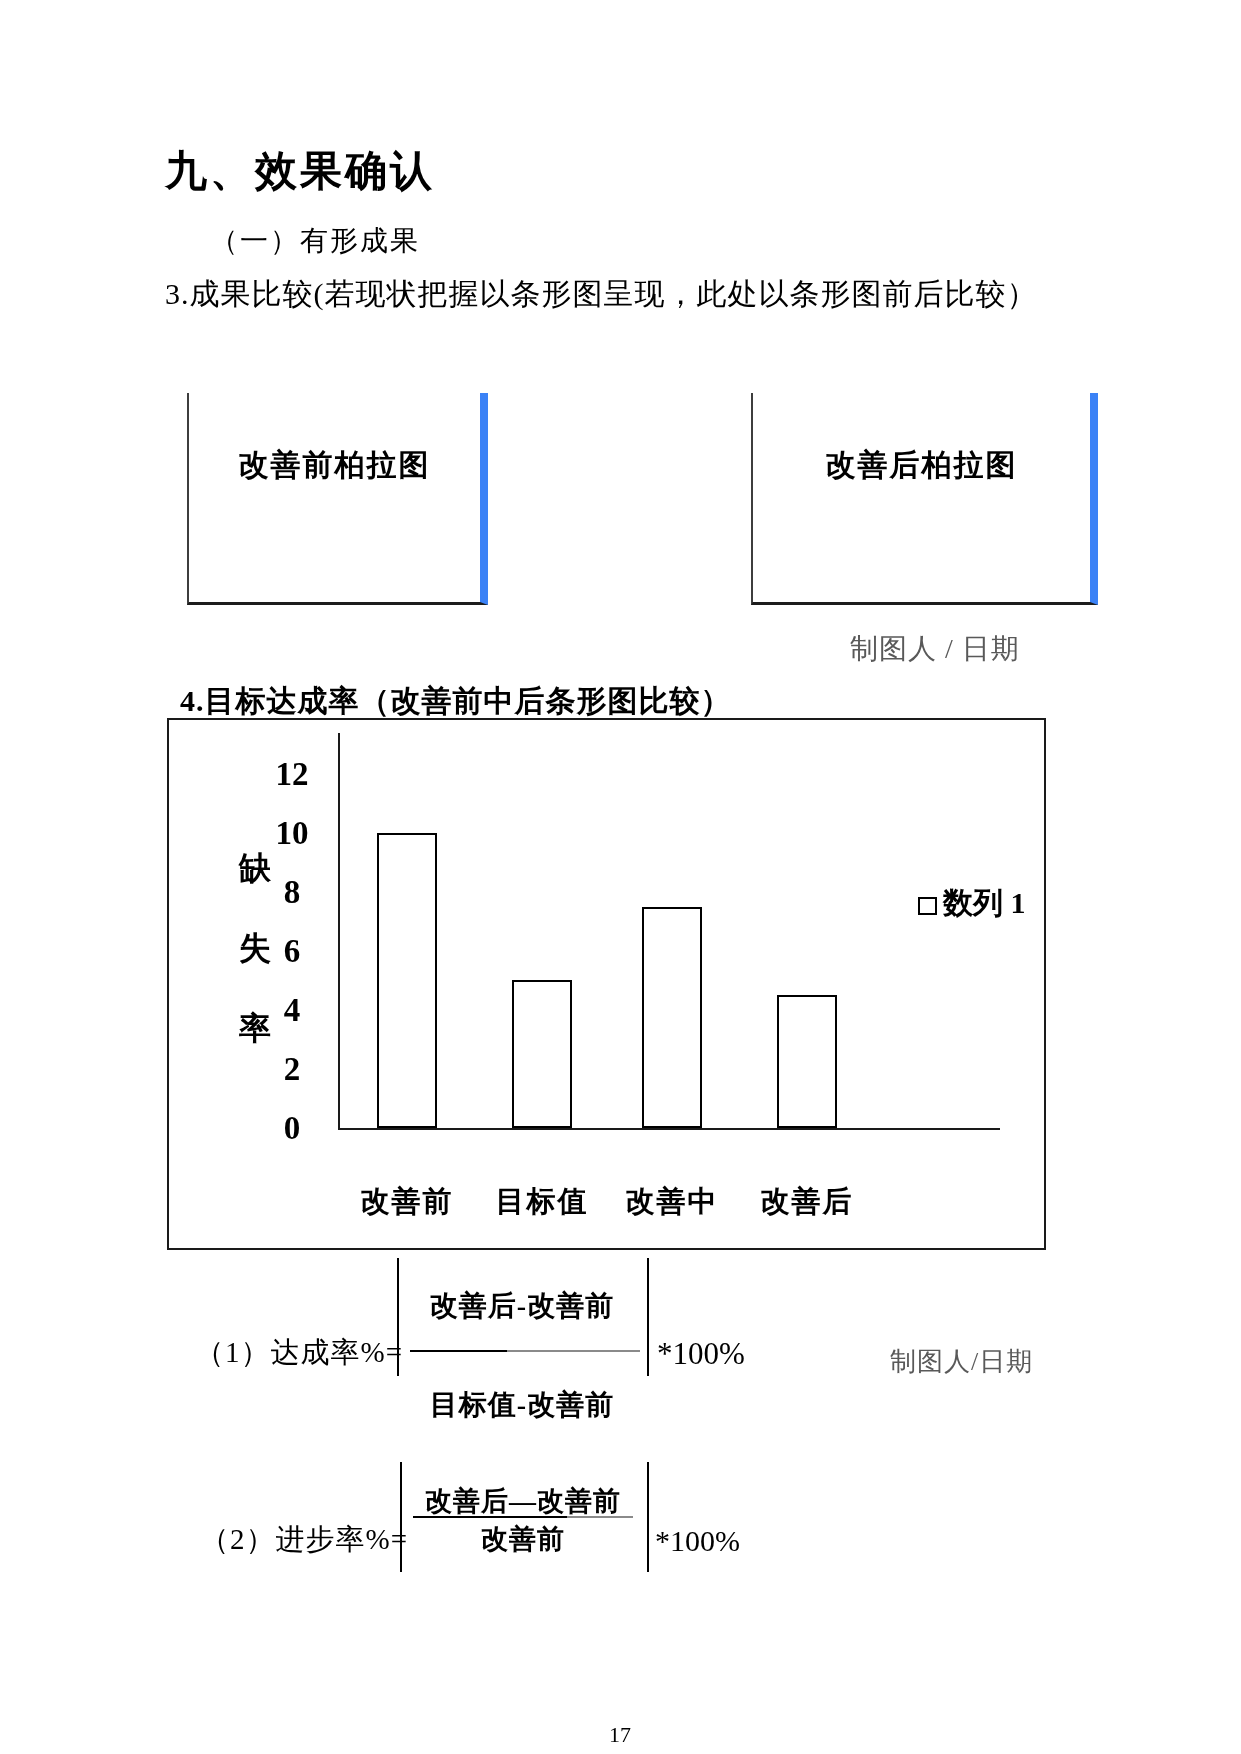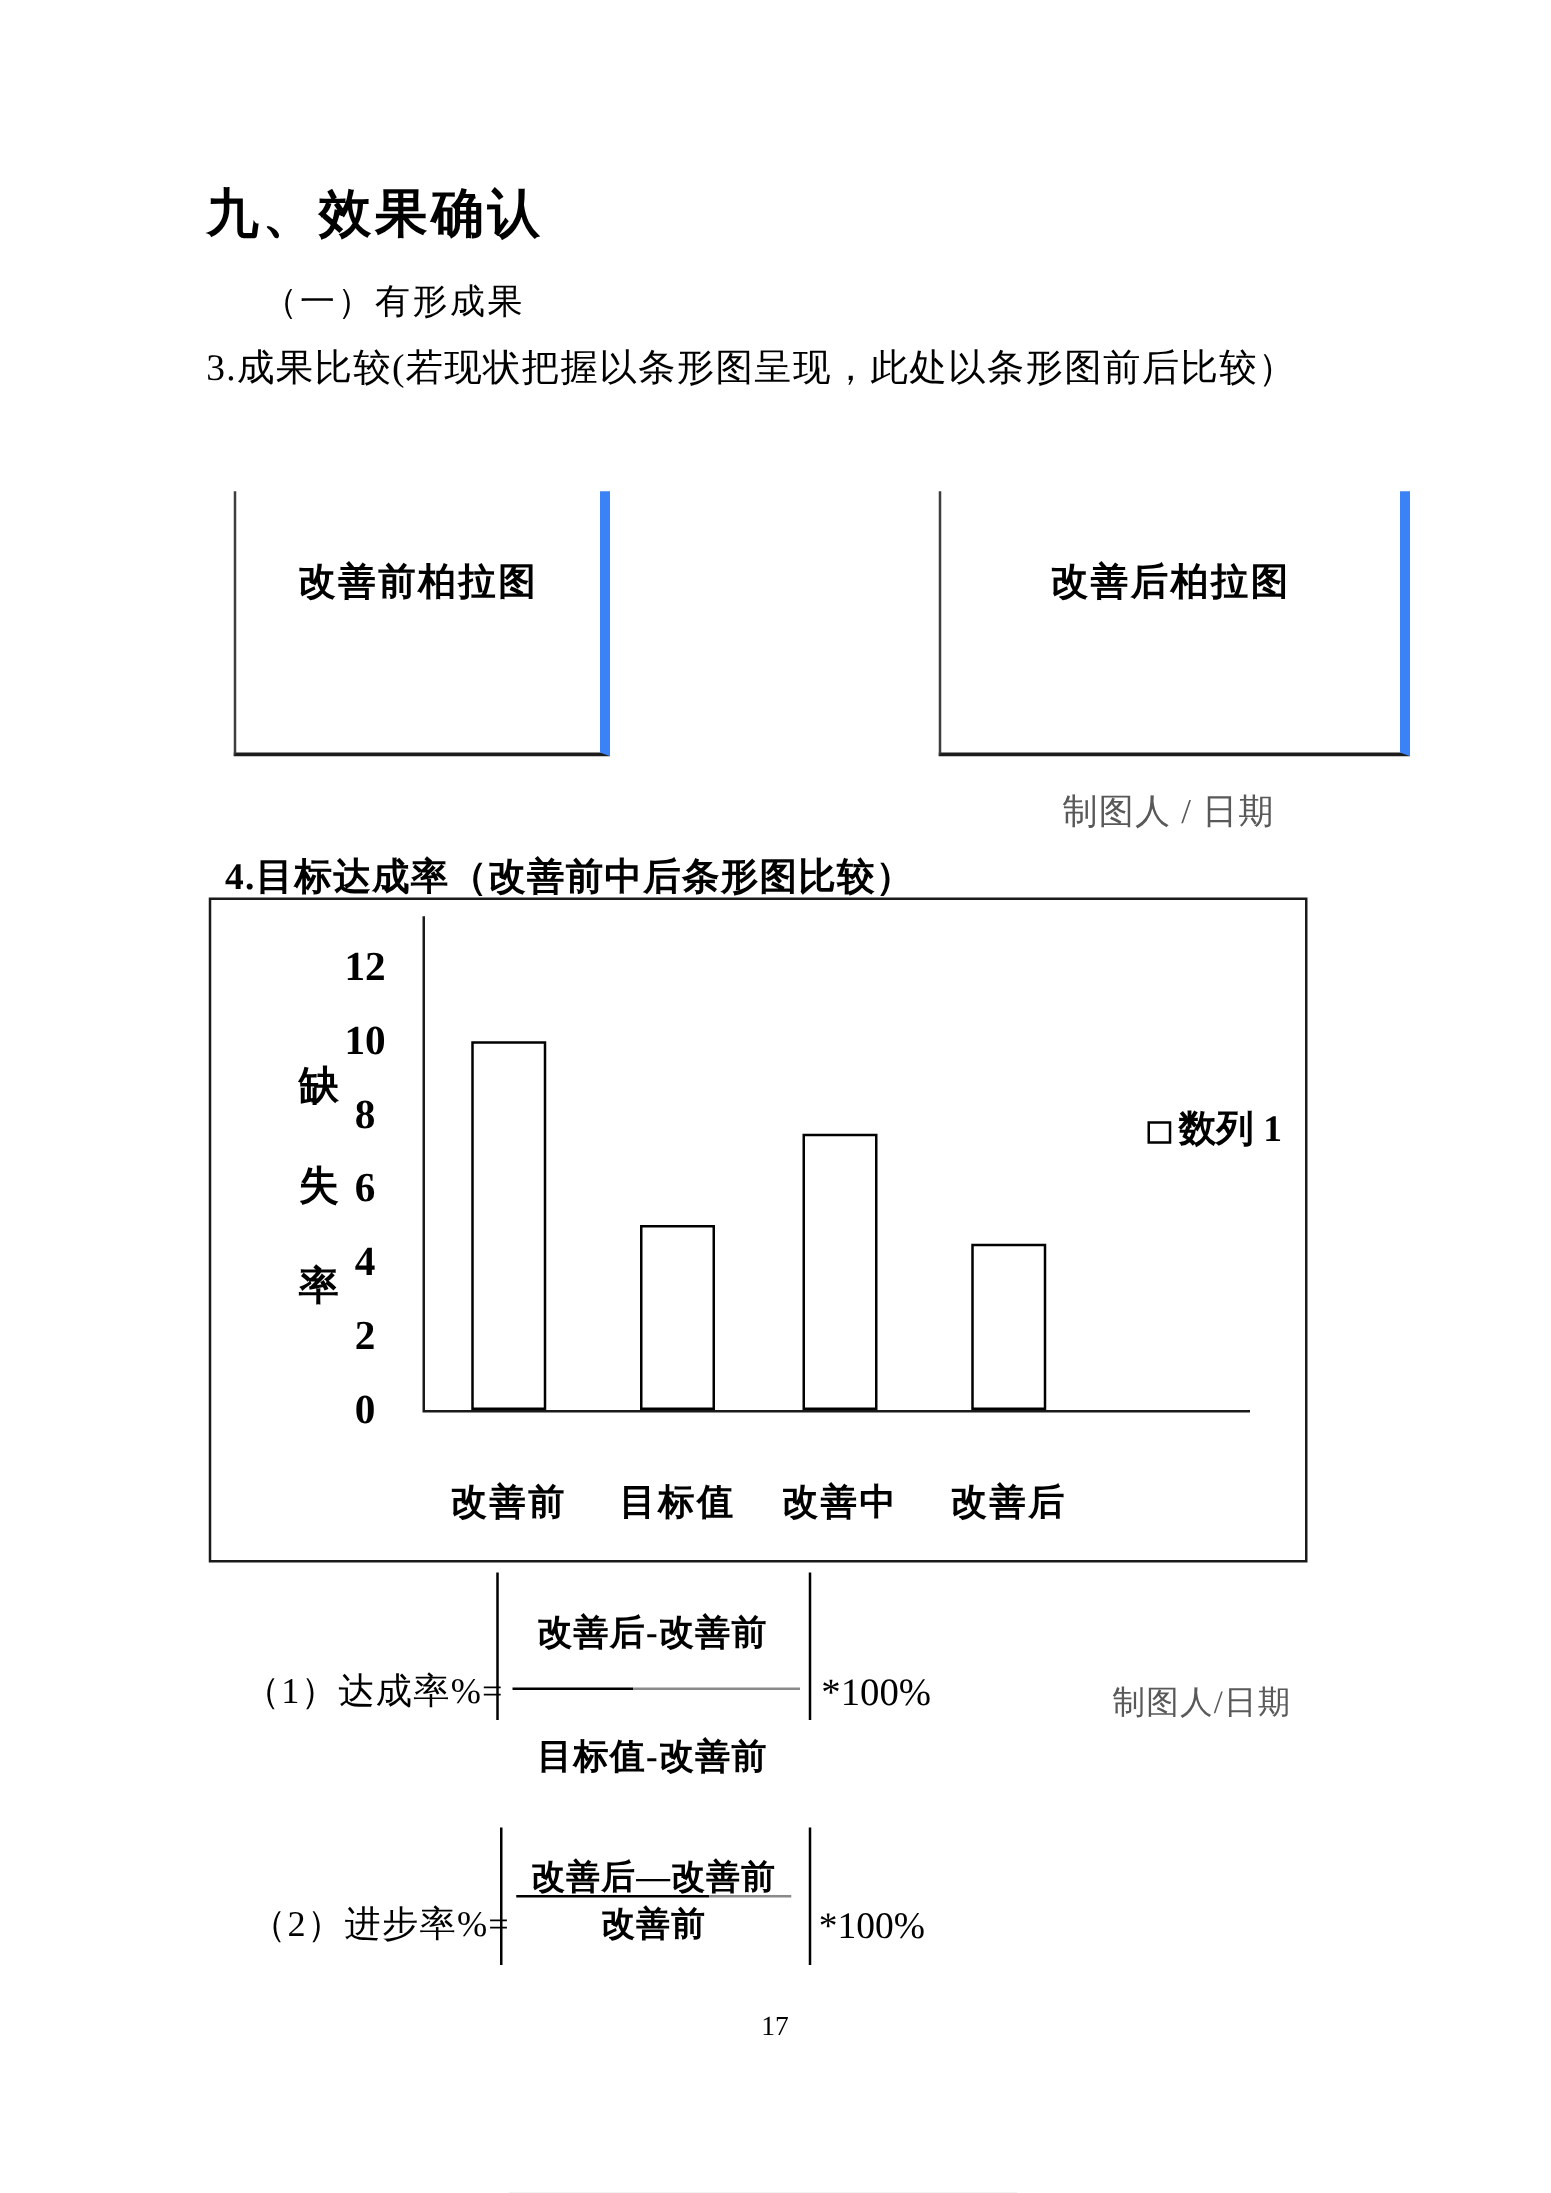--- a/index.html
+++ b/index.html
@@ -25,21 +25,21 @@
   .pareto-box{
     top:393px;height:212px;
     border-left:2px solid #3d3d3d;
     border-right:8px solid #3b82f6;
     border-bottom:3px solid #1c1c1c;
     box-sizing:border-box;
     display:flex;justify-content:center;align-items:flex-start;
   }
   .pareto-box .ph-label{margin-top:52px;font-size:30px;font-weight:bold;letter-spacing:2px;}
   #box-before{left:187px;width:301px;}
-  #box-after{left:751px;width:377px;}
+  #box-after{left:751px;width:347px;}
 
   .credit{color:#595959;letter-spacing:1px;font-family:"Liberation Serif", serif;}
   #credit-top{left:850px;top:630px;font-size:28px;}
 
   .chart-frame{
     left:167px;top:718px;width:879px;height:532px;
     border:2px solid #1a1a1a;box-sizing:border-box;
   }
   .axis-line{background:#1a1a1a;}
   .ytick{
@@ -86,21 +86,21 @@
   #formula-2{left:200px;top:1460px;width:700px;height:120px;}
   #formula-2 .flabel{left:0;top:60px;}
   #formula-2 .vbar{top:2px;height:110px;}
   #formula-2 .vbar.left{left:200px;}
   #formula-2 .vbar.right{left:447px;}
   #formula-2 .num{left:323px;top:23px;font-size:27px;}
   #formula-2 .fline{left:213px;top:56px;width:220px;background:linear-gradient(to right,#000 0 70%,#8a8a8a 70% 100%);}
   #formula-2 .den{left:323px;top:61px;font-size:27px;}
   #formula-2 .mult{left:455px;top:64px;font-size:30px;}
 
-  .page-number{left:555px;top:1608px;width:130px;text-align:center;font-size:22px;}
+  .page-number{left:555px;top:1722px;width:130px;text-align:center;font-size:22px;}
 </style>
 </head>
 <body>
 
 <div class="page">
 
   <div class="abs doc-title">九、效果确认</div>
   <div class="abs doc-subtitle">（一）有形成果</div>
   <div class="abs doc-item3">3.成果比较(若现状把握以条形图呈现，此处以条形图前后比较）</div>
 

